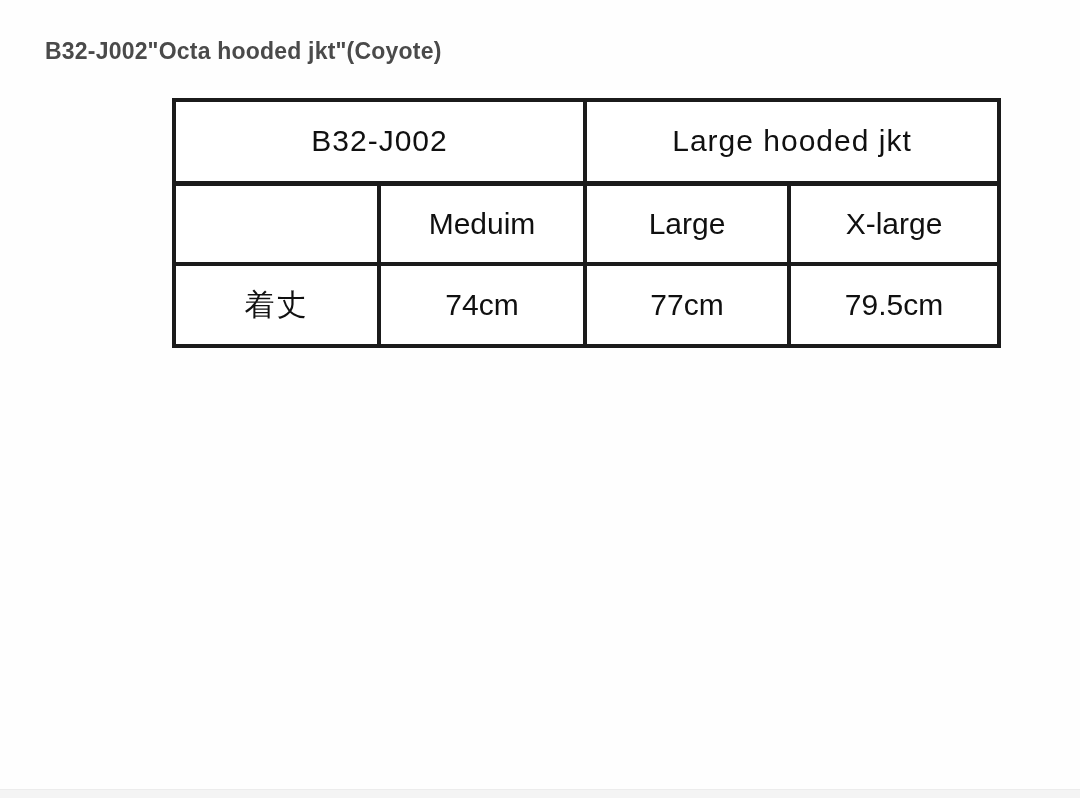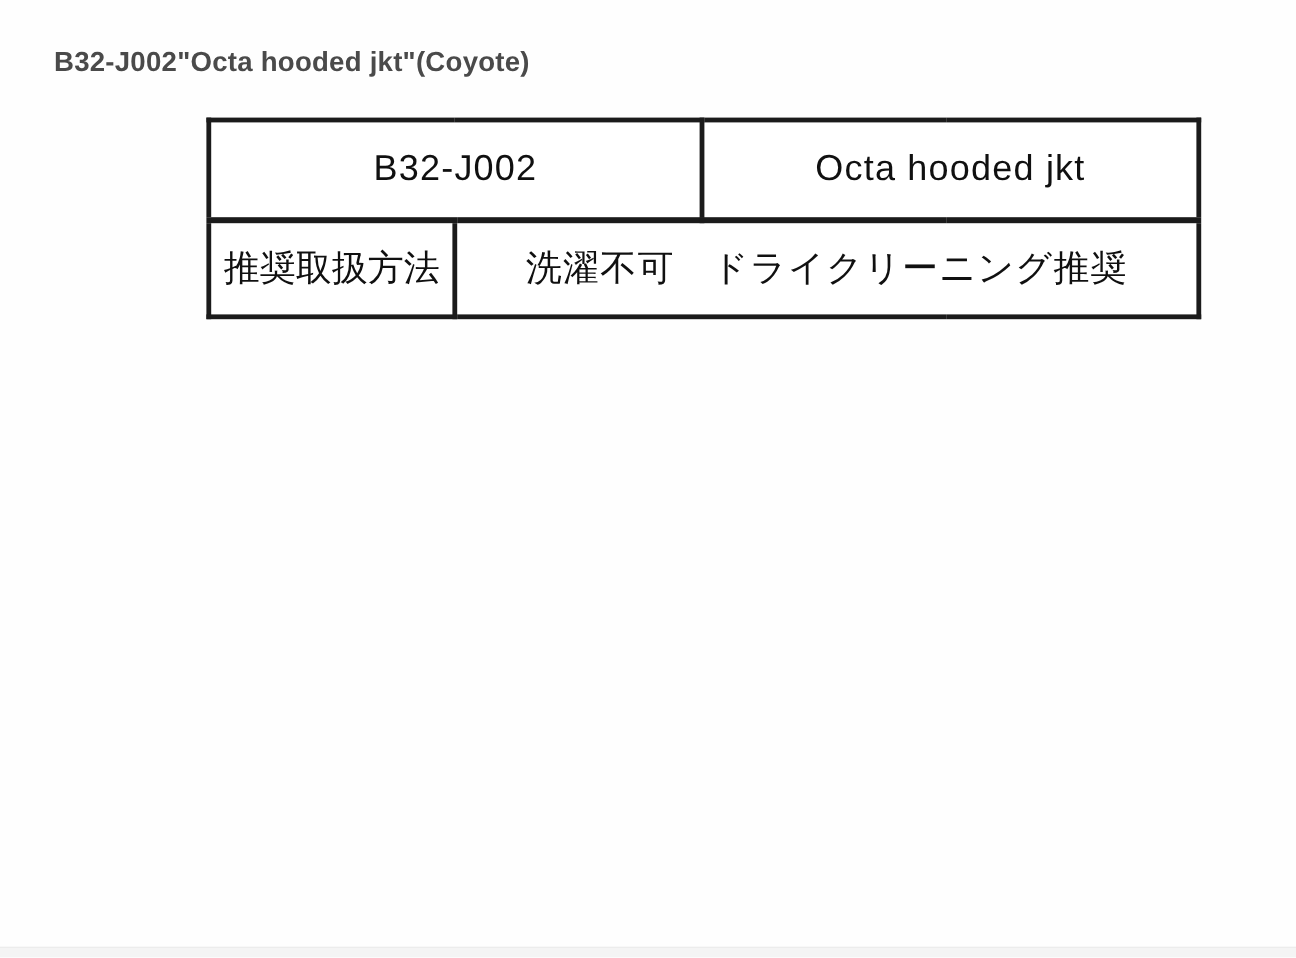--- a/index.html
+++ b/index.html
@@ -78,29 +78,37 @@
     <colgroup>
       <col style="width:205px">
       <col style="width:206px">
       <col style="width:204px">
       <col style="width:210px">
     </colgroup>
 
     <tbody>
         <tr class="header-row">
       <td colspan="2" class="product-code-cell">B32-J002</td>
-      <td colspan="2" class="product-name-cell">Octa hooded jkt</td>
+      <td colspan="2" class="product-name-cell">Large hooded jkt</td>
+    </tr>
+
+    <tr class="size-row">
+      <td class="empty-corner-cell"></td>
+      <td>Meduim</td>
+      <td>Large</td>
+      <td>X-large</td>
     </tr>
 
 
 
+    <tr class="measure-row-mid">
+      <td class="row-label-cell">着丈</td>
+      <td>74cm</td>
+      <td>77cm</td>
+      <td>79.5cm</td>
+    </tr>
 
 
-
-    <tr class="care-row">
-      <td class="care-label-cell">推奨取扱方法</td>
-      <td colspan="3" class="care-value-cell">洗濯不可　ドライクリーニング推奨</td>
-    </tr>
   </tbody>
     </table>
 
   <div class="footer-strip"></div>
 </div>
 
 </body></html>

